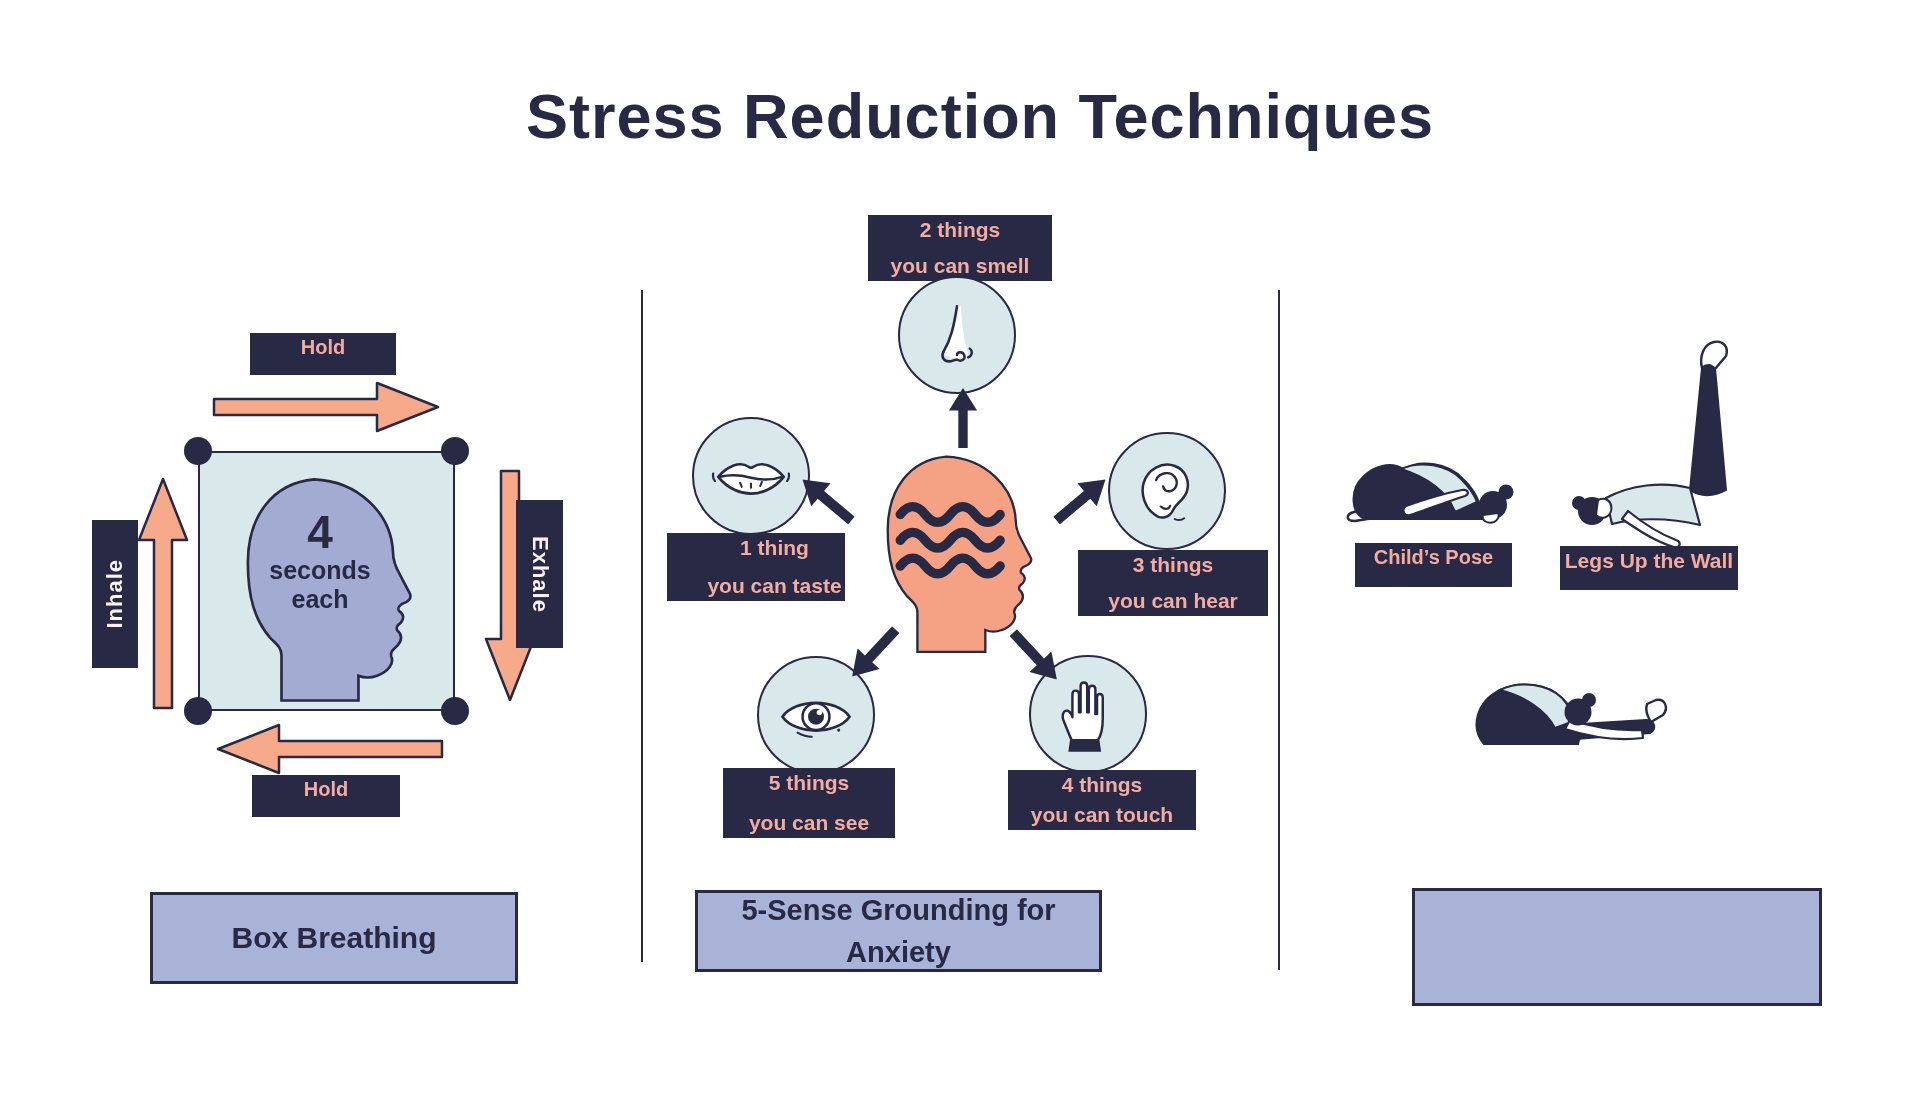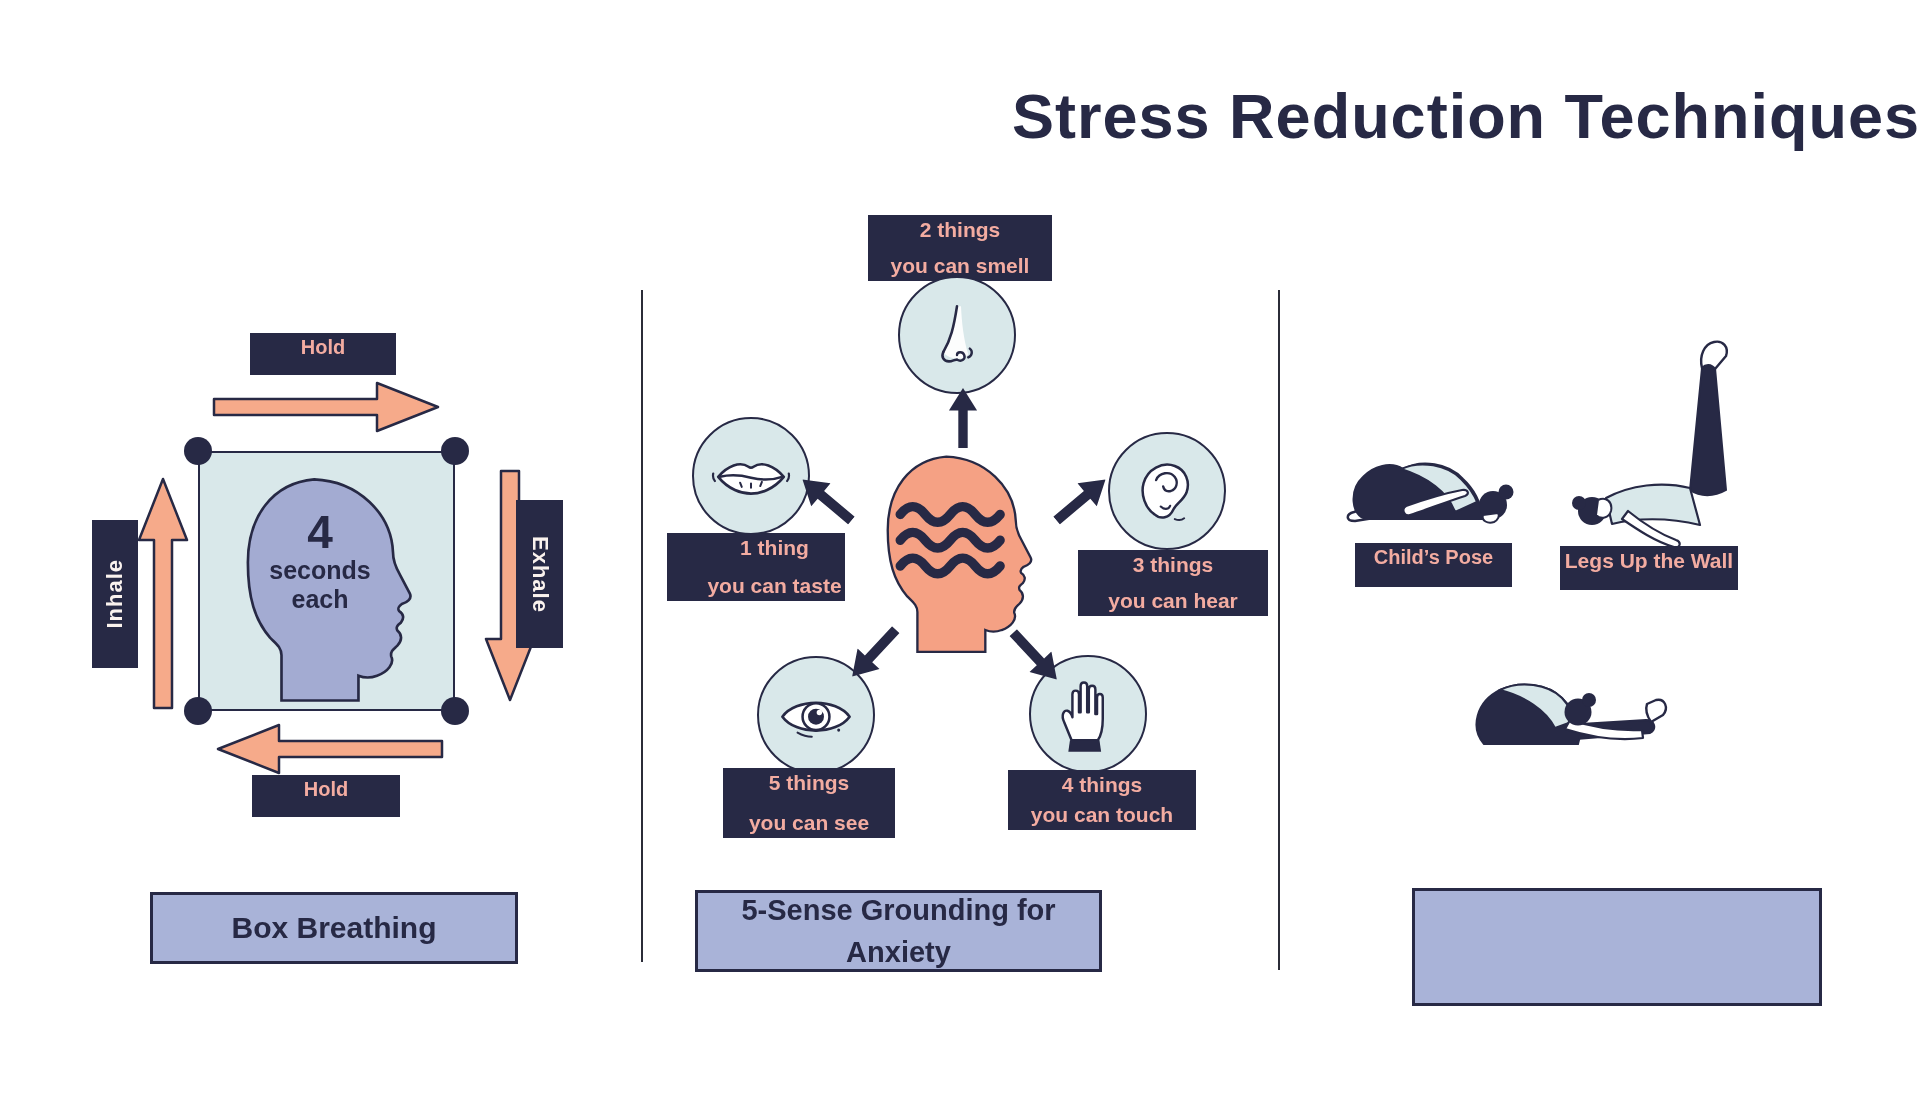--- a/index.html
+++ b/index.html
@@ -7,21 +7,21 @@
     --salmon-text:#F3ACA1;
     --salmon-fill:#F6AA8A;
     --lblue:#D9E8EA;
     --peri:#A9B3D8;
     --head-peri:#A3ABD2;
   }
   *{margin:0;padding:0;box-sizing:border-box;}
   body{background:#ffffff;font-family:"Liberation Sans","DejaVu Sans",sans-serif;}
   .canvas{position:relative;width:1920px;height:1120px;background:#ffffff;overflow:hidden;}
   .abs{position:absolute;}
-  .title{width:100%;top:80px;text-align:right;font-size:63px;font-weight:700;color:var(--navy);letter-spacing:1px;padding-left:40px;}
+  .title{width:100%;top:80px;text-align:center;font-size:63px;font-weight:700;color:var(--navy);letter-spacing:1px;padding-left:40px;}
   .divider{width:2px;background:#2b2c38;}
   .navy-label{background:var(--navy);color:var(--salmon-text);display:flex;flex-direction:column;align-items:center;justify-content:space-between;text-align:center;font-size:21px;font-weight:600;line-height:1.42;}
   .navy-label.single{font-size:20px;}
   .vlabel{background:var(--navy);color:#FAF2EE;display:flex;align-items:center;justify-content:center;font-size:22px;font-weight:600;letter-spacing:1px;}
   .vtext{writing-mode:vertical-rl;text-orientation:mixed;}
   .vtext.up{transform:rotate(180deg);}
   .footer-box{background:var(--peri);border:3px solid var(--navy);color:var(--navy);font-weight:700;display:flex;flex-direction:column;align-items:center;justify-content:center;text-align:center;font-size:30px;line-height:1.45;}
   .bb-square{background:var(--lblue);border:2px solid var(--navy);border-radius:4px;}
   .dot{width:28px;height:28px;border-radius:50%;background:var(--navy);}
   .sense-circle{background:var(--lblue);border:2.5px solid var(--navy);border-radius:50%;width:118px;height:118px;display:flex;align-items:center;justify-content:center;}
@@ -82,21 +82,21 @@
     <span class="vtext up">Inhale</span>
   </div>
   <div class="abs vlabel" style="left:516px;top:500px;width:47px;height:148px;">
     <span class="vtext">Exhale</span>
   </div>
 
   <div class="abs navy-label single" style="left:252px;top:775px;width:148px;height:42px;">
     <span>Hold</span>
   </div>
 
-  <div class="abs footer-box" style="left:150px;top:892px;width:368px;height:72px;align-items:center;">
+  <div class="abs footer-box" style="left:150px;top:892px;width:368px;height:92px;align-items:center;">
     <span>Box Breathing</span>
   </div>
 
   <div class="abs navy-label" style="left:868px;top:215px;width:184px;height:66px;">
     <div>2 things</div>
     <div>you can smell</div>
   </div>
   <div class="abs sense-circle" style="left:898px;top:276px;">
     <svg width="80" height="80" viewBox="0 0 100 100">
       <path d="M 50,14 C 46,40 42,56 33,72 C 42,82 58,82 64,74 C 58,54 56,34 55,14 Z" fill="#ffffff" opacity="0.9"></path>

